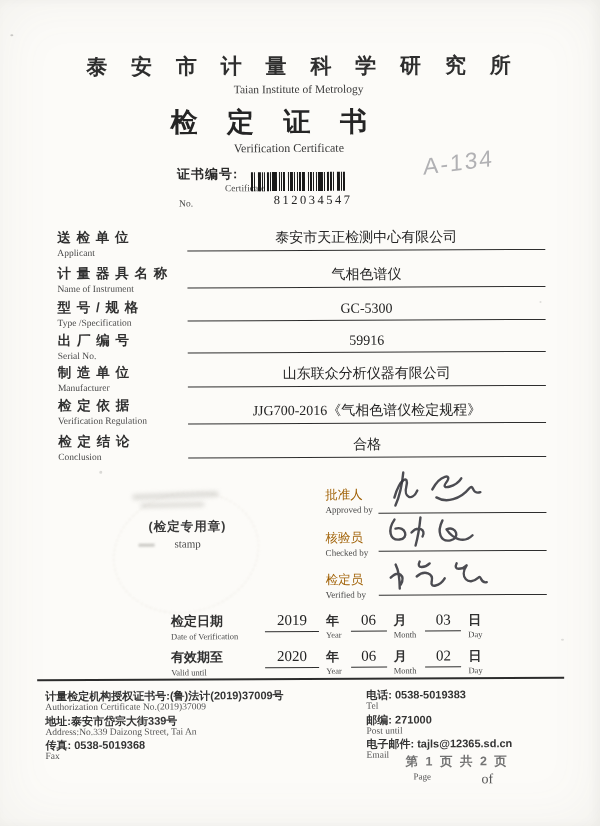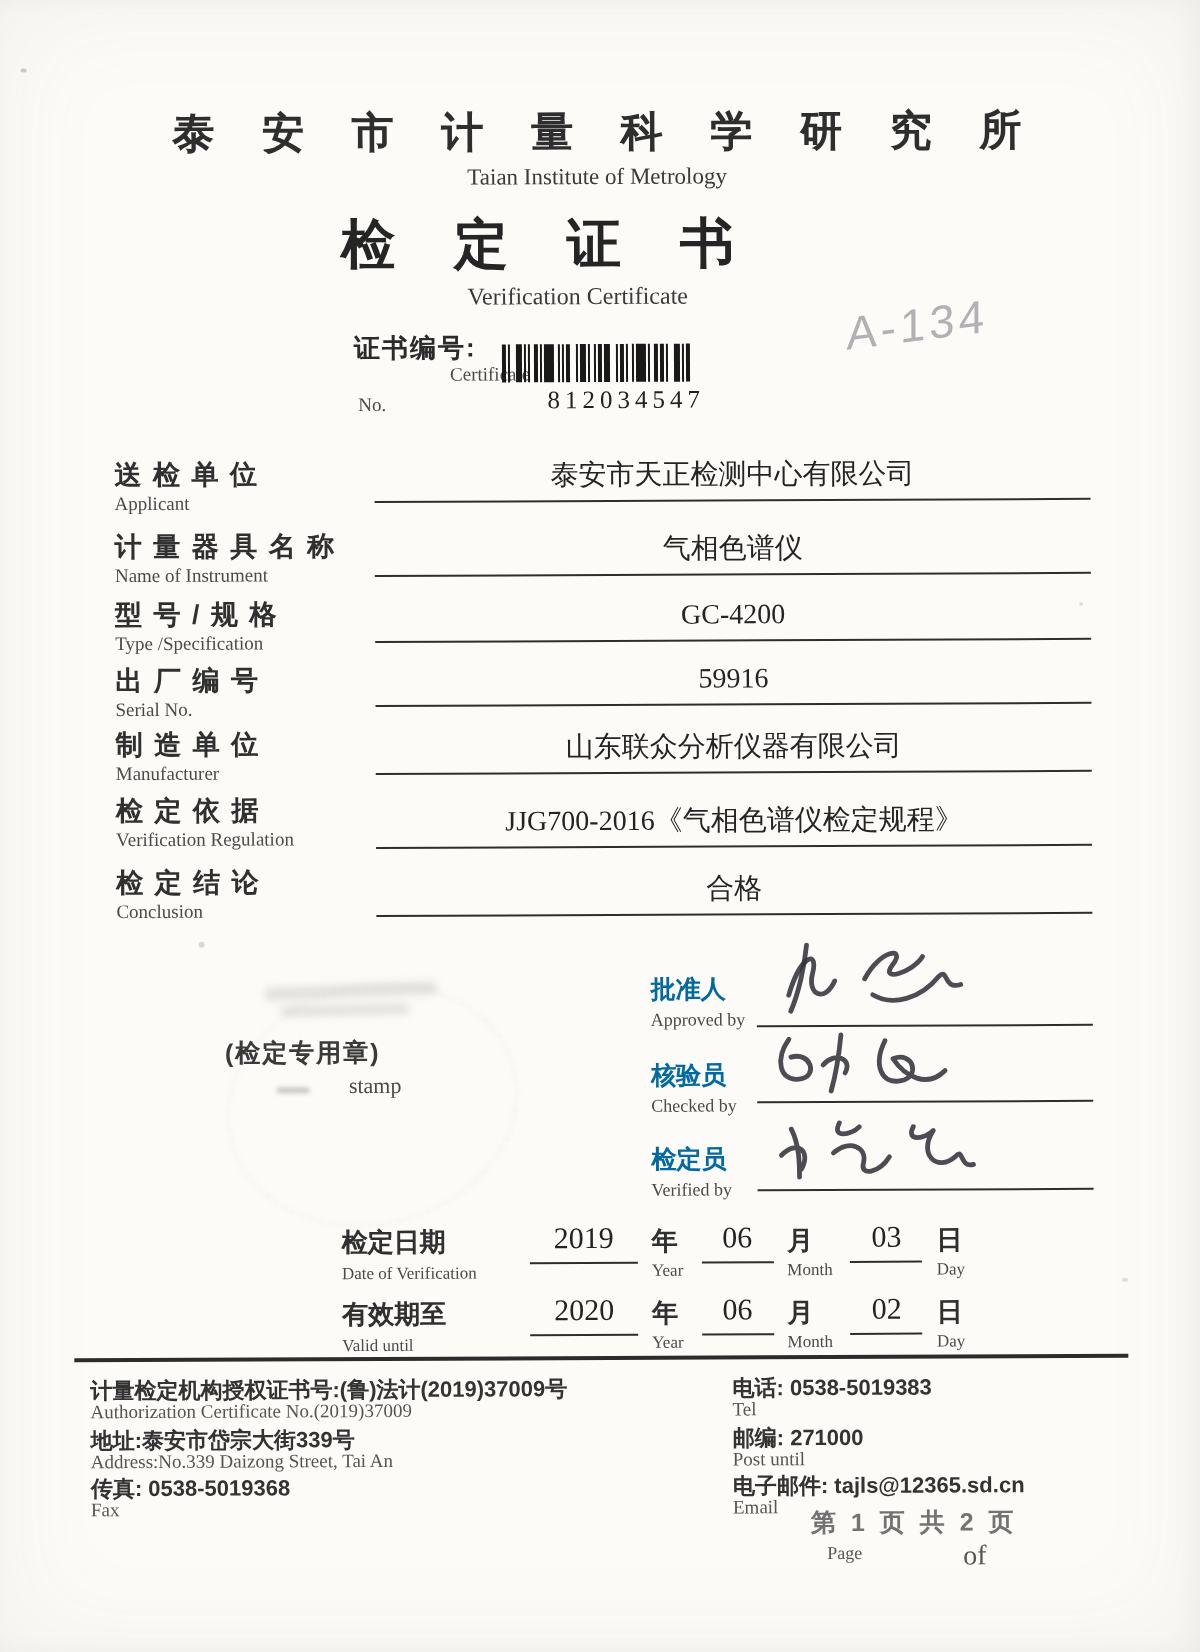--- a/index.html
+++ b/index.html
@@ -32,26 +32,26 @@
   .f-label{left:58px; width:135px;}
   .f-label .cn{font-size:13.5px; font-weight:700; letter-spacing:1px; white-space:nowrap; color:#303030;}
   .f-label .en{font-size:9.5px; margin-top:1px; color:#4a4a4a;}
   .f-line{left:188px; width:358px; height:24px; border-bottom:1.4px solid #2e2e2e;
           display:flex; align-items:flex-end; justify-content:center;}
   .f-value{font-family:"Liberation Serif", serif; font-size:14px; padding-bottom:3px; color:#242424; white-space:nowrap;}
   
   .stamp-smudge{background:#c9c8c3; filter:blur(2px); opacity:.55; border-radius:2px;}
   .stamp-ellipse{left:112px; top:492px; width:145px; height:118px; border:1.5px dashed #ddd8cf;
                  border-radius:50%; filter:blur(1.2px); opacity:.55; transform:rotate(-14deg);}
-  .stamp-cn{left:112px; top:518px; width:150px; text-align:left; font-size:12.5px; font-weight:700; letter-spacing:1px; color:#3a3a3a;}
+  .stamp-cn{left:112px; top:518px; width:150px; text-align:center; font-size:12.5px; font-weight:700; letter-spacing:1px; color:#3a3a3a;}
   .stamp-en{left:112px; top:537px; width:150px; text-align:center; font-size:11px; color:#4a4a4a;}
   .stamp-dash{left:138px; top:543px; width:16px; height:3px; background:#bdbcb7; filter:blur(1px); opacity:.8;}
   
   .s-label{left:325px; width:60px;}
-  .s-label .cn{font-size:12.5px; font-weight:700; color:#0369a1; white-space:nowrap;}
+  .s-label .cn{font-size:12.5px; font-weight:400; color:#a16207; white-space:nowrap;}
   .s-label .en{font-size:9px; margin-top:1px; color:#4a4a4a; white-space:nowrap;}
   .s-line{left:378px; width:168px; border-bottom:1.5px solid #2e2e2e;}
   .sig{stroke:#33333a; stroke-width:2.4; fill:none; stroke-linecap:round; stroke-linejoin:round; opacity:.88;}
   
   .date-row{display:flex; align-items:flex-start; left:170px;}
   .d-label{width:94px;}
   .d-label .cn{font-size:13px; font-weight:700; white-space:nowrap; color:#303030;}
   .d-label .en{font-size:8.5px; margin-top:1px; color:#4a4a4a; white-space:nowrap;}
   .d-val{font-family:"Liberation Serif", serif; font-size:15px; text-align:center; border-bottom:1.3px solid #2e2e2e; padding-bottom:2px; color:#242424;}
   .d-y{width:54px; margin-right:7px;} .d-m{width:36px; margin-right:7px;} .d-d{width:36px; margin-right:7px;}
@@ -130,21 +130,21 @@
     </div>
     <div class="abs f-line" style="top:263px">
       <span class="f-value">气相色谱仪</span>
     </div>
 
     <div class="abs f-label" style="top:298px">
       <div class="cn">型  号 / 规  格</div>
       <div class="en serif">Type /Specification</div>
     </div>
     <div class="abs f-line" style="top:296px">
-      <span class="f-value">GC-4200</span>
+      <span class="f-value">GC-5300</span>
     </div>
 
     <div class="abs f-label" style="top:331px">
       <div class="cn">出 厂 编 号</div>
       <div class="en serif">Serial No.</div>
     </div>
     <div class="abs f-line" style="top:328px">
       <span class="f-value">59916</span>
     </div>
 

